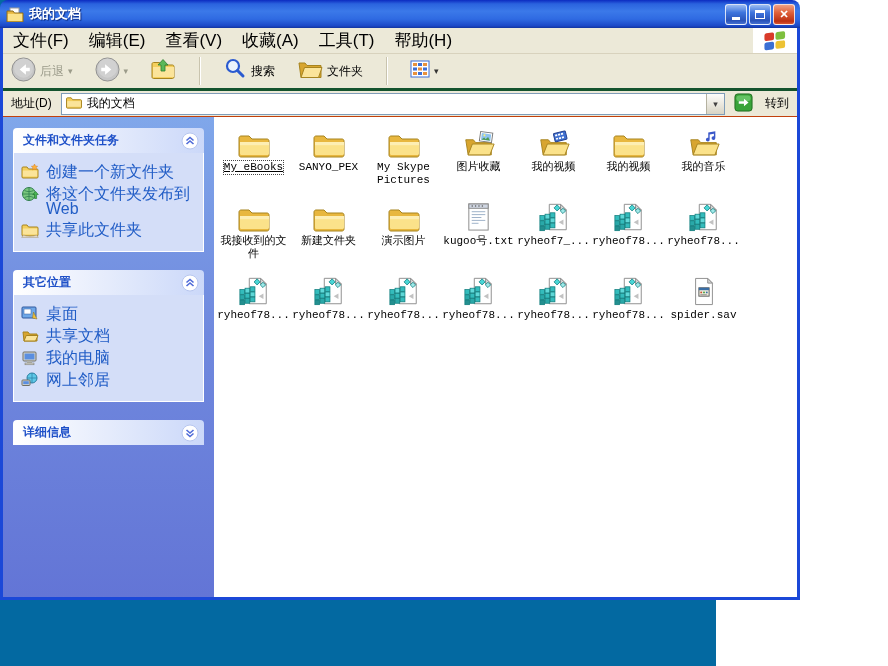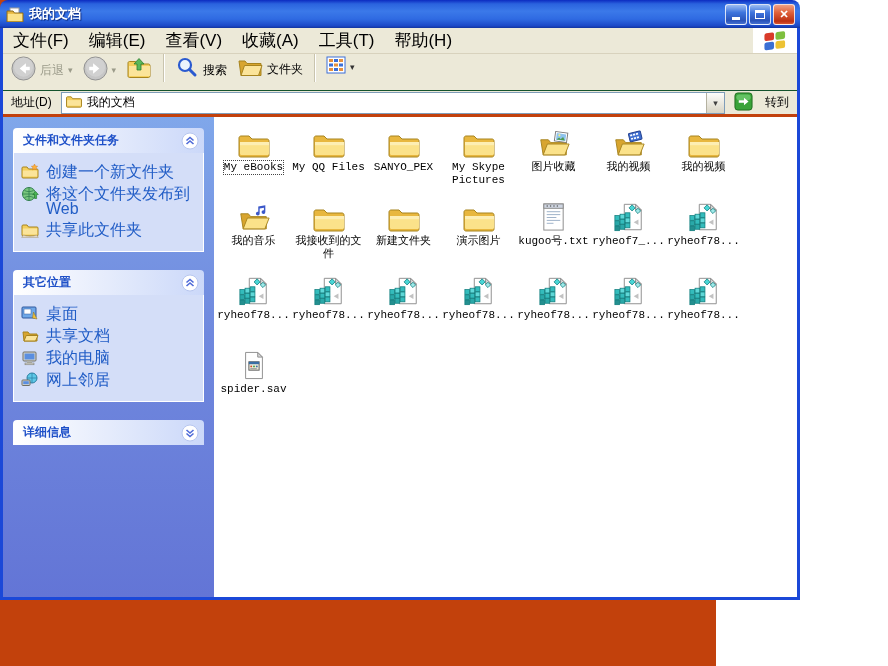--- a/index.html
+++ b/index.html
@@ -1,17 +1,17 @@
 <!DOCTYPE html>
 <html><head>
 <meta charset="utf-8">
 <style>
   * { box-sizing: border-box; margin: 0; padding: 0; }
   html,body { width:888px; height:666px; background:#fff; font-family:"Liberation Sans",sans-serif; overflow:hidden; }
-  .page { position:relative; width:716px; height:666px; background:#c2410c; }
+  .page { position:relative; width:716px; height:666px; background:#0369a1; }
 
   .window { position:absolute; left:0; top:0; width:800px; height:600px; display:flex; flex-direction:column; }
 
   
   .titlebar { height:28px; flex:0 0 28px; display:flex; align-items:center; gap:5px; padding:0 5px 0 6px;
     border-radius:8px 8px 0 0;
     background:linear-gradient(180deg,#0c2bc1 0%,#2a63de 14%,#3b79e9 40%,#2f6ae2 68%,#1b49c8 92%,#12349f 100%); }
   .titleicon { display:flex; align-items:center; }
   .titletext { color:#fff; font-weight:bold; font-size:13px; text-shadow:1px 1px 1px #0c2a80; }
   .winbtns { margin-left:auto; display:flex; gap:2px; }
@@ -24,30 +24,30 @@
 
   
   .frame { flex:1; border:3px solid #1b48d8; border-top:none; display:flex; flex-direction:column; background:#ece9d8; min-height:0; }
 
   
   .menubar { height:26px; flex:0 0 26px; display:flex; align-items:stretch; background:#ece9d8; font-size:17px; color:#000; border-bottom:1px solid #d8d2bd; }
   .menu-item { display:flex; align-items:center; padding:0 10px; cursor:default; }
   .logo { margin-left:auto; width:44px; background:#fff; display:flex; align-items:center; justify-content:center; }
 
   
-  .toolbar { height:37px; flex:0 0 37px; display:flex; align-items:flex-start; gap:2px; padding:0 4px; background:#ece9d8; border-bottom:1px solid #14532d; }
+  .toolbar { height:37px; flex:0 0 37px; display:flex; align-items:center; gap:14px; padding:0 4px; background:#ece9d8; border-bottom:3px solid #14532d; }
   .tbtn { display:flex; align-items:center; gap:4px; padding:2px 4px; border-radius:3px; }
   .tlabel { font-size:12px; color:#000; white-space:nowrap; }
   .tlabel.gray { color:#9b9b8a; }
   .ddarrow { font-size:9px; color:#9b9b8a; line-height:1; }
   .ddarrow.dark { color:#333; }
   .tsep { width:1px; height:28px; background:#c9c4ae; box-shadow:1px 0 0 #fff; margin:0 5px; }
 
   
-  .addressbar { height:26px; flex:0 0 26px; display:flex; align-items:center; gap:4px; padding:1px 3px; background:#ece9d8; font-size:12px; border-bottom:3px solid #c2410c; }
+  .addressbar { height:26px; flex:0 0 26px; display:flex; align-items:center; gap:4px; padding:1px 3px; background:#ece9d8; font-size:12px; border-bottom:1px solid #c2410c; }
   .addrlabel { padding:0 5px; white-space:nowrap; }
   .combo { flex:1; height:22px; background:#fff; border:1px solid #7f9db9; display:flex; align-items:center; gap:4px; padding-left:3px; overflow:hidden; }
   .addrvalue { flex:1; font-size:12px; }
   .combobtn { width:18px; height:20px; flex:0 0 18px; background:linear-gradient(180deg,#fdfdfb,#d8d4c4); border-left:1px solid #b5b2a1;
     display:flex; align-items:center; justify-content:center; font-size:9px; color:#404040; }
   .gobtn { display:flex; align-items:center; gap:12px; padding:0 5px; white-space:nowrap; }
 
   
   .bodyarea { flex:1; display:flex; min-height:0; background:#fff; }
 
@@ -61,21 +61,21 @@
   .side-item { display:flex; align-items:flex-start; gap:7px; margin:4px 2px 6px 2px; cursor:pointer; }
   .side-item .sic { flex:0 0 18px; display:flex; }
   .side-item .lbl { color:#215dc6; font-size:16px; line-height:15px; }
 
   .content { flex:1; background:#fff; padding:4px 0 0 2px; overflow:hidden; }
   .grid { display:grid; grid-template-columns:repeat(7,75px); grid-auto-rows:74px; }
   .cell { display:flex; flex-direction:column; align-items:center; padding-top:2px; cursor:default; }
   .cell .ic { height:36px; display:flex; align-items:flex-end; justify-content:center; }
   .cell .flabel { margin-top:2px; font-size:11px; line-height:13px; text-align:center; max-width:74px;
     font-family:"Liberation Mono","DejaVu Sans Mono",monospace; word-break:break-word; color:#000; }
-  .cell .flabel.selected { outline:1px dotted #444; }
+  .cell .flabel.selected { outline:1px dotted #444;text-decoration:underline; }
 </style>
 </head>
 <body>
 
 <div class="page">
   <div class="window">
 
     <div class="titlebar">
       <span class="titleicon">
           <svg width="18" height="15" viewBox="0 0 18 15">
@@ -319,30 +319,20 @@
                 <div class="flabel selected">My eBooks</div>
               </div>
               <div class="cell">
                 <span class="ic">
                   <svg width="34" height="28" viewBox="0 0 34 28">
                     <path d="M2 7c0-1 .8-2 2-2h8l3 3h15c1.2 0 2 .9 2 2v14c0 1.1-.8 2-2 2H4c-1.2 0-2-.9-2-2z" fill="#e8b73f" stroke="#a7841f"></path>
                     <path d="M3 11h29v11.5c0 .8-.6 1.5-1.4 1.5H4.4c-.8 0-1.4-.7-1.4-1.5z" fill="#fbe28a"></path>
                     <path d="M3 11h29v3.2H3z" fill="#fdeeb3"></path>
                   </svg>
                 </span>
-                <div class="flabel">My QQ Files</div>
-              </div>
-              <div class="cell">
-                <span class="ic">
-                  <svg width="34" height="28" viewBox="0 0 34 28">
-                    <path d="M2 7c0-1 .8-2 2-2h8l3 3h15c1.2 0 2 .9 2 2v14c0 1.1-.8 2-2 2H4c-1.2 0-2-.9-2-2z" fill="#e8b73f" stroke="#a7841f"></path>
-                    <path d="M3 11h29v11.5c0 .8-.6 1.5-1.4 1.5H4.4c-.8 0-1.4-.7-1.4-1.5z" fill="#fbe28a"></path>
-                    <path d="M3 11h29v3.2H3z" fill="#fdeeb3"></path>
-                  </svg>
-                </span>
                 <div class="flabel">SANYO_PEX</div>
               </div>
               <div class="cell">
                 <span class="ic">
                   <svg width="34" height="28" viewBox="0 0 34 28">
                     <path d="M2 7c0-1 .8-2 2-2h8l3 3h15c1.2 0 2 .9 2 2v14c0 1.1-.8 2-2 2H4c-1.2 0-2-.9-2-2z" fill="#e8b73f" stroke="#a7841f"></path>
                     <path d="M3 11h29v11.5c0 .8-.6 1.5-1.4 1.5H4.4c-.8 0-1.4-.7-1.4-1.5z" fill="#fbe28a"></path>
                     <path d="M3 11h29v3.2H3z" fill="#fdeeb3"></path>
                   </svg>
                 </span>

